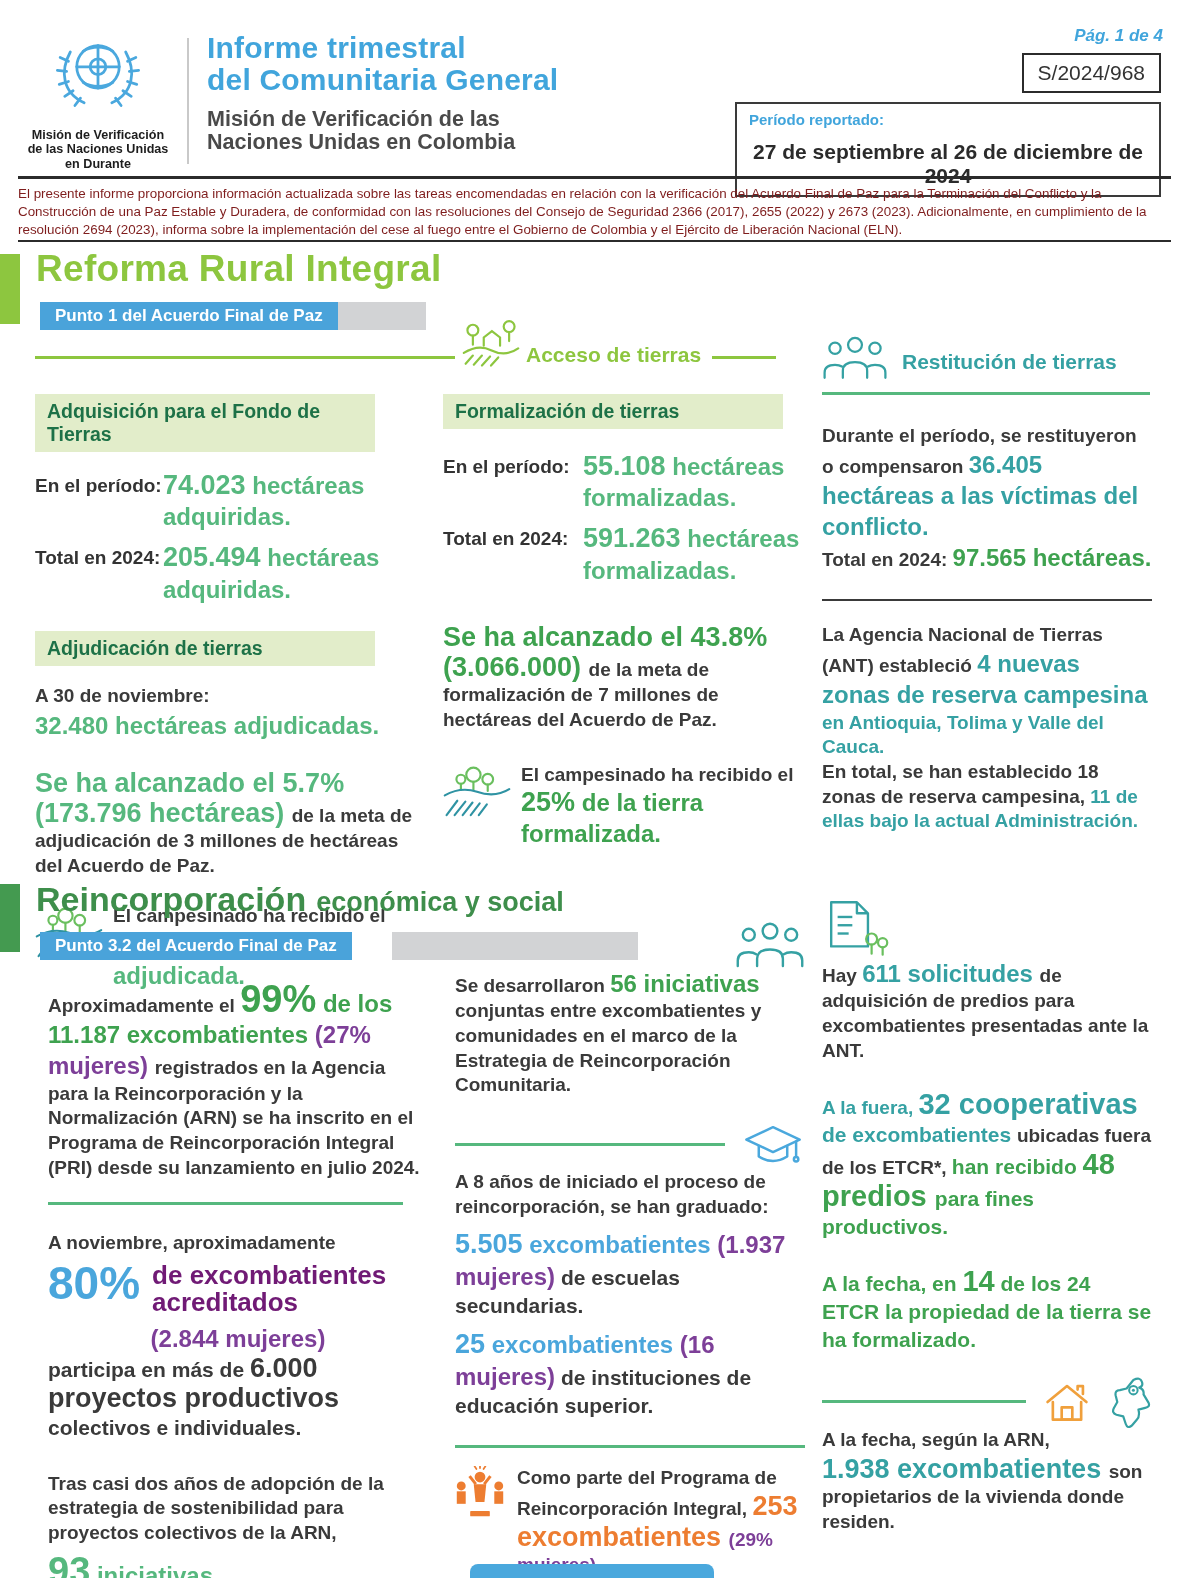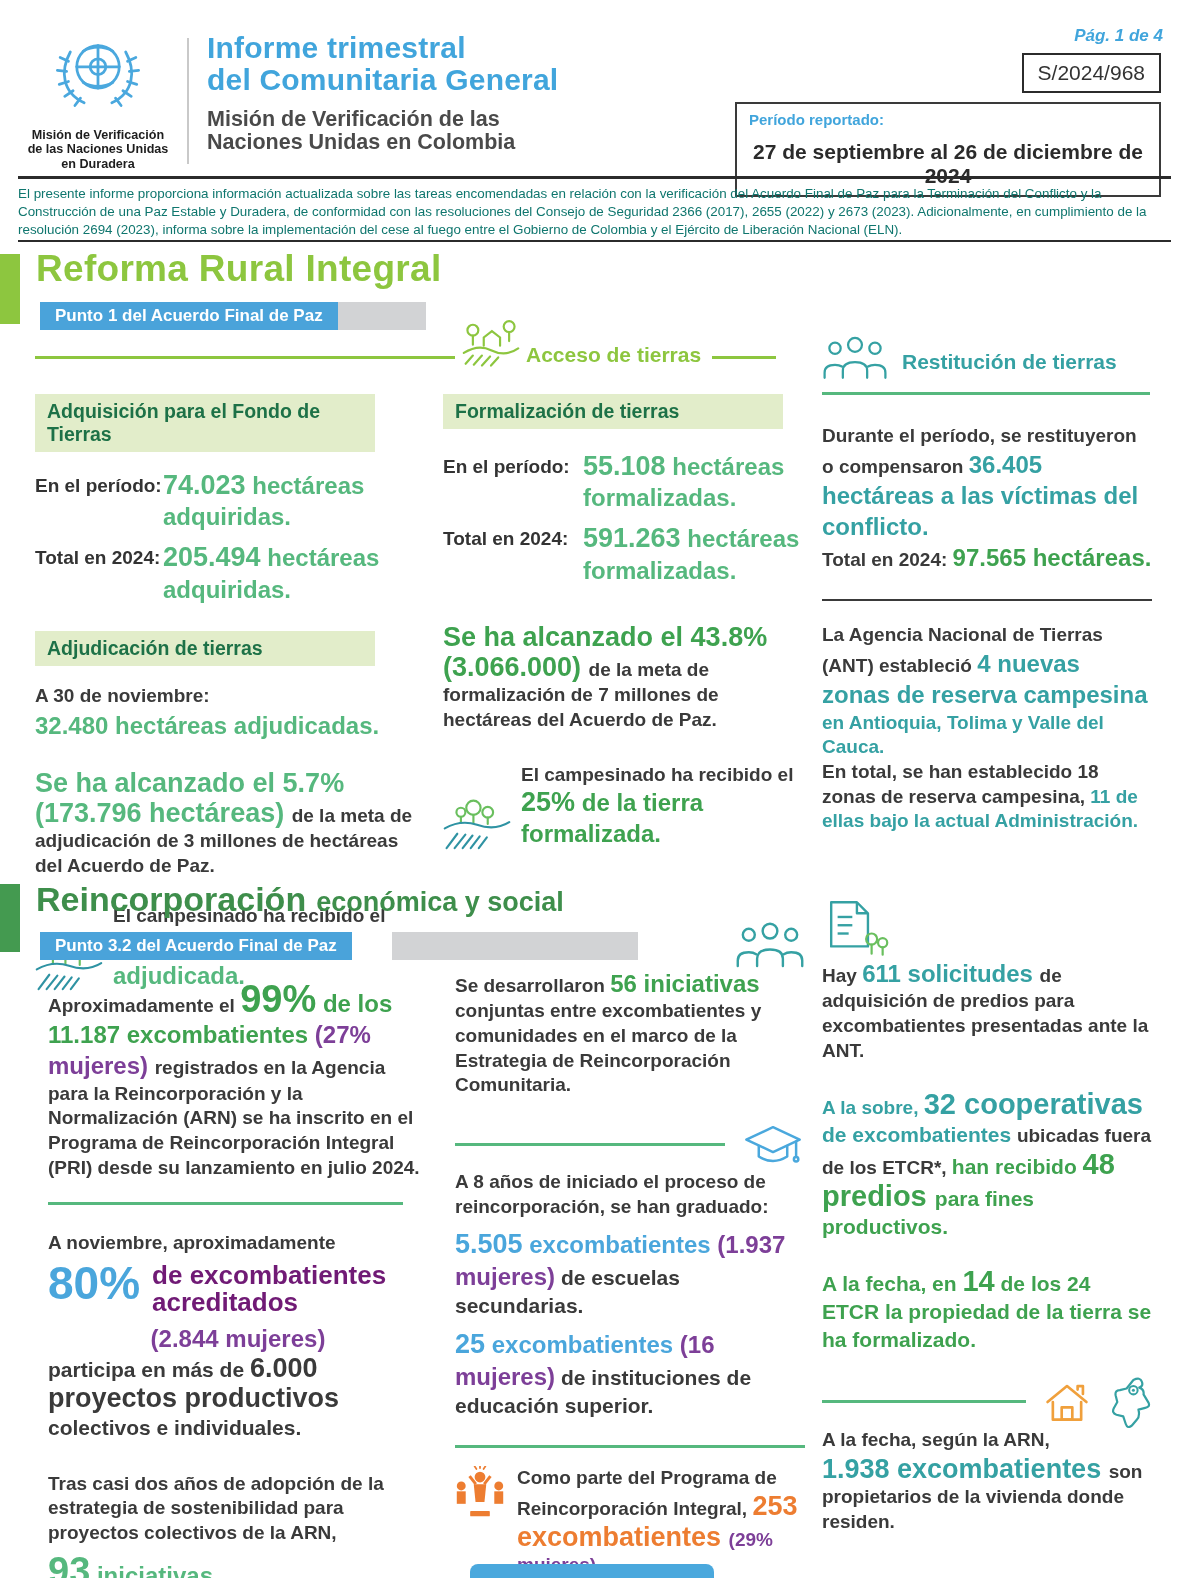--- a/index.html
+++ b/index.html
@@ -27,21 +27,21 @@
   .hdr-divider{position:absolute;left:187px;top:38px;height:126px;border-left:2px solid #c9c9c9;}
   .hdr-titles{position:absolute;left:207px;top:32px;}
   .title-blue{font-size:30px;font-weight:800;color:#41a5dc;line-height:1.08;letter-spacing:.2px;}
   .title-dark{margin-top:11px;font-size:21.5px;font-weight:800;color:#4a4a4a;line-height:1.1;}
   .page-label{position:absolute;right:20px;top:26px;font-size:17px;font-weight:800;font-style:italic;color:#41a5dc;}
   .doc-box{position:absolute;right:22px;top:53px;border:2px solid #2b2b2b;padding:6px 14px;font-size:21px;color:#333;background:#fff;}
   .period-box{position:absolute;right:22px;top:102px;width:398px;border:2px solid #3a3a3a;padding:7px 12px;background:#fff;}
   .period-label{font-size:15px;font-weight:800;color:#41a5dc;}
   .period-value{font-size:21px;font-weight:800;color:#2b2b2b;margin-top:12px;text-align:center;}
   .rule-top{position:absolute;left:18px;right:12px;top:176px;height:3px;background:#2b2b2b;}
-  .intro{position:absolute;left:18px;top:185px;width:1152px;font-size:13.4px;font-weight:400;color:#0f766e;line-height:1.35;margin:0;}
+  .intro{position:absolute;left:18px;top:185px;width:1152px;font-size:13.4px;font-weight:400;color:#7f1d1d;line-height:1.35;margin:0;}
   .rule-mid{position:absolute;left:18px;right:12px;top:240px;height:2px;background:#2b2b2b;}
   
   .greenbar1{position:absolute;left:0;top:254px;width:20px;height:70px;background:#8dc63f;}
   .s1-title{position:absolute;left:36px;top:248px;font-size:37px;font-weight:800;color:#8dc63f;letter-spacing:.3px;}
   .badge{position:absolute;display:flex;}
   .badge-blue{background:#4aa3da;color:#fff;font-size:17px;font-weight:800;padding:4px 15px;white-space:nowrap;}
   .badge-gray{background:#d2d3d5;}
   .s1-badge{left:40px;top:302px;}
   .s1-badge .badge-gray{width:88px;}
   .greenbar2{position:absolute;left:0;top:884px;width:20px;height:68px;background:#449a50;}
@@ -62,21 +62,21 @@
   .s1c1{position:absolute;left:35px;top:394px;width:392px;}
   .s1c2{position:absolute;left:443px;top:394px;width:362px;}
   .s1c3{position:absolute;left:822px;top:424px;width:330px;}
   .chip{background:#e2edca;color:#1d7147;font-weight:800;font-size:19.5px;padding:6px 12px;width:340px;box-sizing:border-box;}
   .statrow{display:flex;margin-top:18px;}
   .statlbl{flex:none;width:128px;font-size:19px;font-weight:800;color:#333;padding-top:5px;}
   .s1c2 .statlbl{width:140px;}
   .statval{flex:1;}
   .mt10{margin-top:10px;}.mt14{}.mt18{margin-top:18px;}.mt22{margin-top:22px;}
   .mt26{margin-top:26px;}.mt30{margin-top:30px;}.mt36{margin-top:36px;}
-  .camp-row{display:flex;align-items:flex-end;gap:10px;}
+  .camp-row{display:flex;align-items:flex-start;gap:10px;}
   .camp-row .rich{flex:1;}
   .divider-dark{height:2px;background:#3a3a3a;margin:26px 0 22px 0;}
   .divider-green{height:3px;background:#56b87e;}
   .s2c1{position:absolute;left:48px;top:980px;width:380px;}
   .s2c2{position:absolute;left:455px;top:920px;width:350px;}
   .s2c3{position:absolute;left:822px;top:898px;width:330px;}
   .icon-right{display:flex;justify-content:flex-end;}
   .div-row{display:flex;align-items:center;gap:16px;}
   .div-row .divider-green{flex:1;}
   .stat80{display:flex;align-items:flex-start;gap:12px;margin-top:6px;}
@@ -105,21 +105,21 @@
         <path d="M44,59 a32,32 0 0 0 32,0"></path>
         <path d="M30,26 C19,46 21,70 45,81"></path>
         <path d="M90,26 C101,46 99,70 75,81"></path>
         <path d="M28,36 l-9,-4 M26,47 l-10,-1 M28,58 l-10,3 M33,68 l-9,6 M41,76 l-6,8"></path>
         <path d="M92,36 l9,-4 M94,47 l10,-1 M92,58 l10,3 M87,68 l9,6 M79,76 l6,8"></path>
       </g>
     </svg>
     <div class="logo-cap">
       <div>Misión de Verificación</div>
       <div>de las Naciones Unidas</div>
-      <div>en Duradera</div>
+      <div>en Durante</div>
     </div>
   </div>
 
   <div class="hdr-divider"></div>
 
   <div class="hdr-titles">
     <div class="title-blue">
       <div>Informe trimestral</div>
       <div>del Comunitaria General</div>
     </div>
@@ -338,21 +338,21 @@
         <line x1="17" y1="38" x2="29" y2="38"></line>
       </g>
       <g fill="none" stroke="#6abf5e" stroke-width="2.4" stroke-linecap="round">
         <circle cx="54" cy="44" r="6"></circle>
           <line x1="54" y1="50" x2="54" y2="60"></line>
         <circle cx="66" cy="48" r="5"></circle>
           <line x1="66" y1="53" x2="66" y2="61"></line>
       </g>
     </svg>
     <div class="rich mt14"><span class="s-k">Hay </span><span class="s-t s-l">611 solicitudes </span><span class="s-k">de adquisición de predios para excombatientes presentadas ante la ANT.</span></div>
-    <div class="rich mt26"><span class="s-t">A la sobre, </span><span class="s-t s-x2">32 cooperativas </span><span class="s-t s-m">de excombatientes </span><span class="s-k">ubicadas fuera de los ETCR*, </span><span class="s-gd s-m">han recibido </span><span class="s-gd s-x2">48 predios </span><span class="s-gd s-m">para fines productivos.</span></div>
+    <div class="rich mt26"><span class="s-t">A la fuera, </span><span class="s-t s-x2">32 cooperativas </span><span class="s-t s-m">de excombatientes </span><span class="s-k">ubicadas fuera de los ETCR*, </span><span class="s-gd s-m">han recibido </span><span class="s-gd s-x2">48 predios </span><span class="s-gd s-m">para fines productivos.</span></div>
     <div class="rich mt26"><span class="s-gd s-m">A la fecha, en </span><span class="s-gd s-x2">14</span><span class="s-gd s-m"> de los 24 ETCR la propiedad de la tierra se ha formalizado.</span></div>
     <div class="div-row mt22">
       <div class="divider-green"></div>
       <svg viewBox="0 0 56 52" width="50" height="46">
         <g fill="none" stroke="#f0a03c" stroke-width="3" stroke-linejoin="round" stroke-linecap="round">
           <path d="M6,26 L28,8 50,26"></path>
           <path d="M40,12 v-4 h6 v9"></path>
           <path d="M12,26 v20 h32 v-20"></path>
           <rect x="22" y="32" width="12" height="14"></rect>
         </g>

